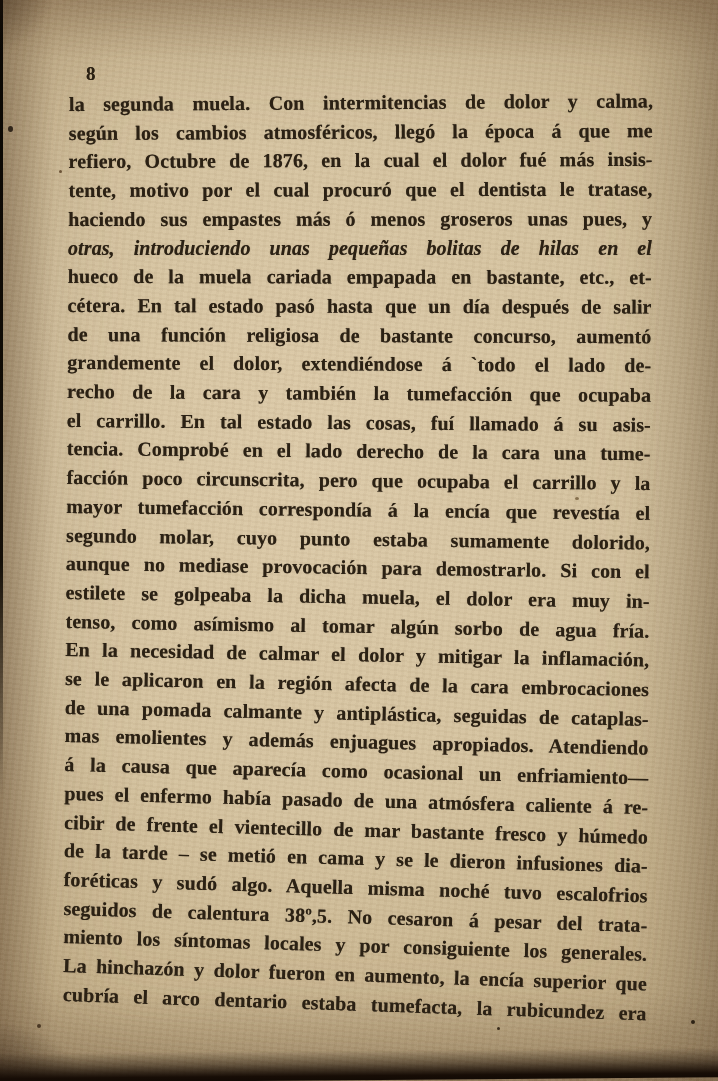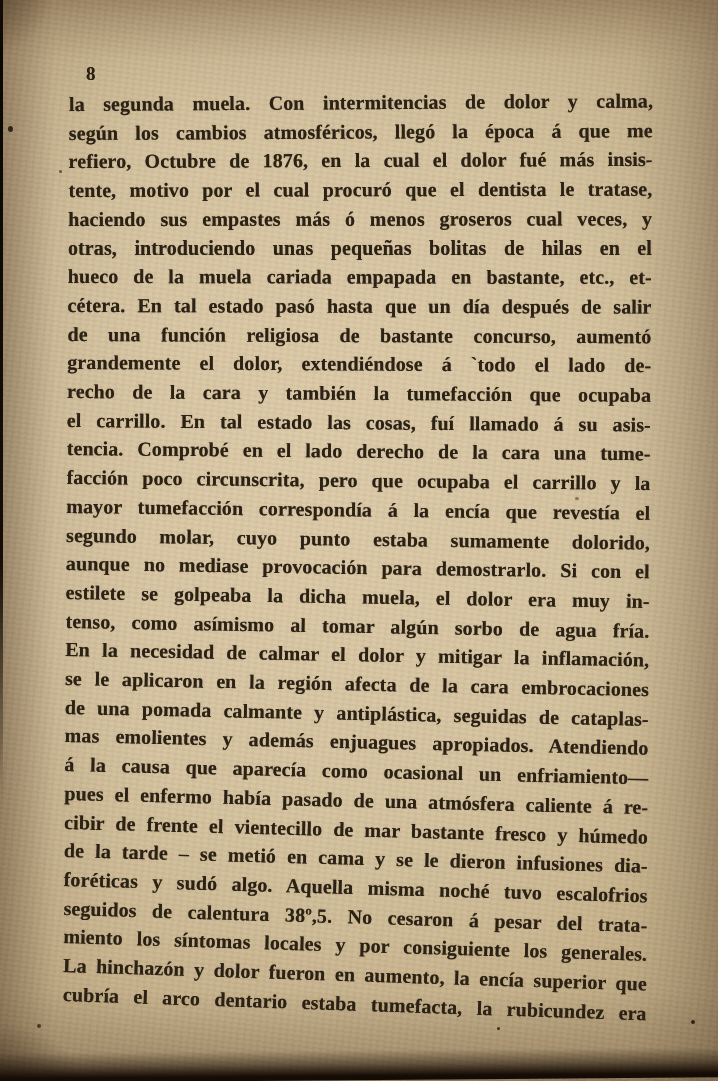--- a/index.html
+++ b/index.html
@@ -113,22 +113,22 @@
   <div class="speck" style="left:497px;top:1027px; width:3px; height:3px; background:#3a2c1c;"></div>
   <div class="speck" style="left:691px;top:1020px; width:4px; height:4px; background:#2e2315;"></div>
 
   <div class="page-number">8</div>
 
   <div class="text-block">
     <div class="text-line" style="transform: translateX(0px) rotate(-0.35deg);">la segunda muela. Con intermitencias de dolor y calma,</div>
     <div class="text-line" style="transform: translateX(-0.2px) rotate(-0.28deg);">según los cambios atmosféricos, llegó la época á que me</div>
     <div class="text-line" style="transform: translateX(-0.4px) rotate(-0.2deg);">refiero, Octubre de 1876, en la cual el dolor fué más insis-</div>
     <div class="text-line" style="transform: translateX(-0.6px) rotate(-0.13deg);">tente, motivo por el cual procuró que el dentista le tratase,</div>
-    <div class="text-line" style="transform: translateX(-0.8px) rotate(-0.06deg);">haciendo sus empastes más ó menos groseros cual veces, y</div>
-    <div class="text-line" style="transform: translateX(-1px) rotate(0.01deg);">otras, introduciendo unas pequeñas bolitas de hilas en el</div>
+    <div class="text-line" style="transform: translateX(-0.8px) rotate(-0.06deg);">haciendo sus empastes más ó menos groseros unas pues, y</div>
+    <div class="text-line" style="transform: translateX(-1px) rotate(0.01deg); font-style: italic;">otras, introduciendo unas pequeñas bolitas de hilas en el</div>
     <div class="text-line" style="transform: translateX(-1.2px) rotate(0.09deg);">hueco de la muela cariada empapada en bastante, etc., et-</div>
     <div class="text-line" style="transform: translateX(-1.4px) rotate(0.16deg);">cétera. En tal estado pasó hasta que un día después de salir</div>
     <div class="text-line" style="transform: translateX(-1.5px) rotate(0.23deg);">de una función religiosa de bastante concurso, aumentó</div>
     <div class="text-line" style="transform: translateX(-1.7px) rotate(0.3deg);">grandemente el dolor, extendiéndose á `todo el lado de-</div>
     <div class="text-line" style="transform: translateX(-1.9px) rotate(0.38deg);">recho de la cara y también la tumefacción que ocupaba</div>
     <div class="text-line" style="transform: translateX(-2.1px) rotate(0.45deg);">el carrillo. En tal estado las cosas, fuí llamado á su asis-</div>
     <div class="text-line" style="transform: translateX(-2.3px) rotate(0.52deg);">tencia. Comprobé en el lado derecho de la cara una tume-</div>
     <div class="text-line" style="transform: translateX(-2.5px) rotate(0.59deg);">facción poco circunscrita, pero que ocupaba el carrillo y la</div>
     <div class="text-line" style="transform: translateX(-2.7px) rotate(0.67deg);">mayor tumefacción correspondía á la encía que revestía el</div>
     <div class="text-line" style="transform: translateX(-2.9px) rotate(0.74deg);">segundo molar, cuyo punto estaba sumamente dolorido,</div>

